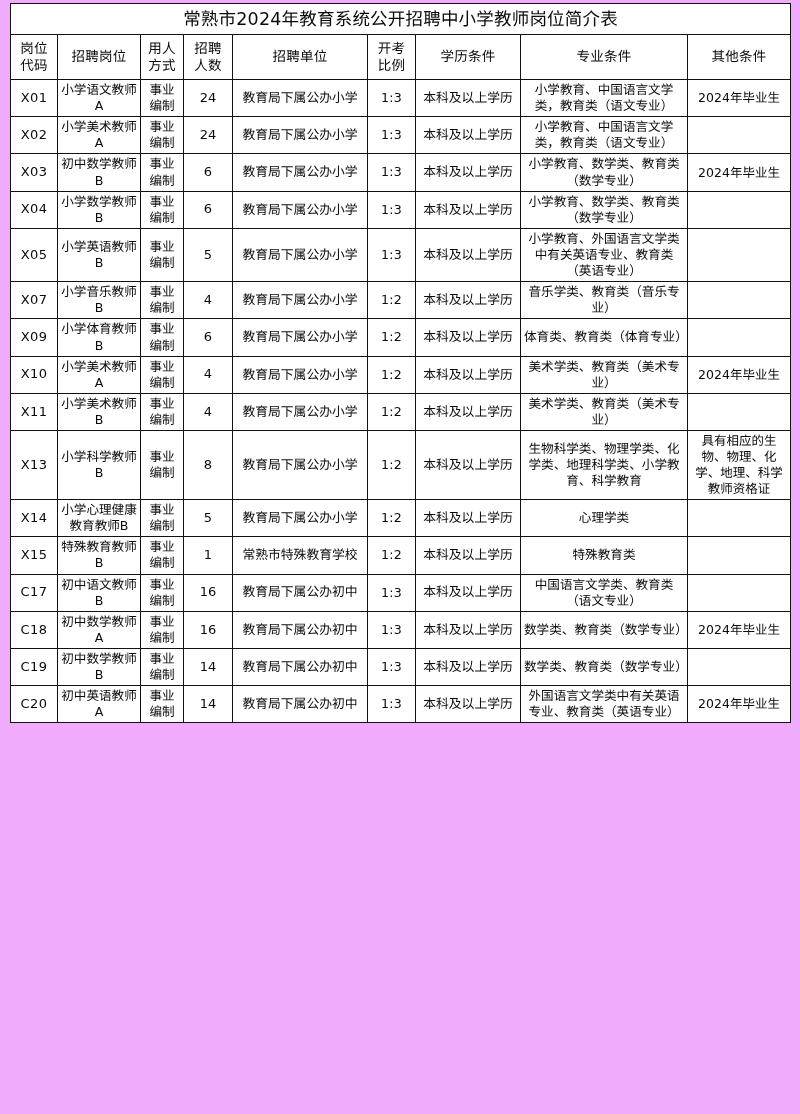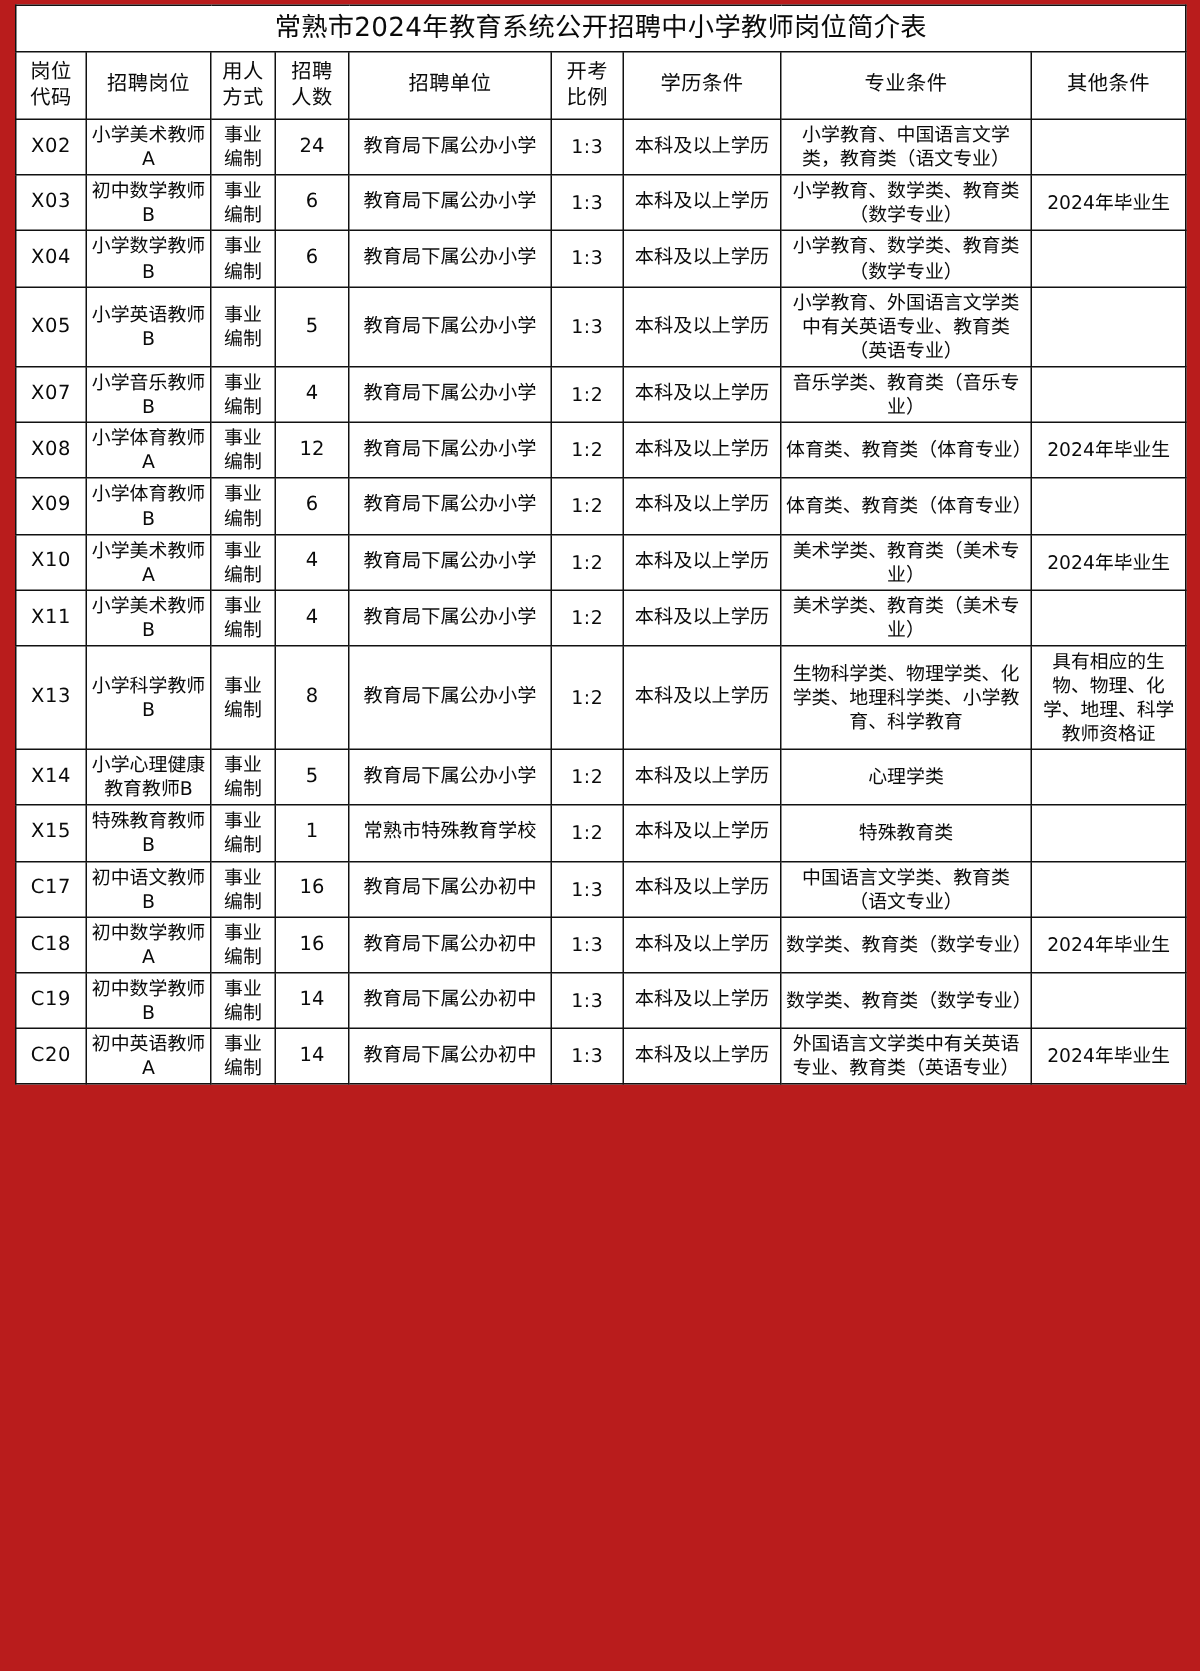--- a/index.html
+++ b/index.html
@@ -13,21 +13,21 @@
     height: 1114px;
     overflow: hidden;
     font-family: "DejaVu Sans", "Liberation Sans", sans-serif;
     color: #0a0a0a;
   }
   .sheet {
     width: 800px;
     height: 1114px;
     box-sizing: border-box;
     padding: 3px 10px 0 10px;
-    background: #b91c1c;
+    background: #f0abfc;
   }
   table.jobs {
     width: 780px;
     border-collapse: collapse;
     table-layout: fixed;
     background: #ffffff;
   }
   table.jobs td, table.jobs th {
     border: 1.4px solid #111111;
     padding: 2px 3px;
@@ -127,20 +127,31 @@
           <th>招聘<br>人数</th>
           <th>招聘单位</th>
           <th>开考<br>比例</th>
           <th>学历条件</th>
           <th>专业条件</th>
           <th>其他条件</th>
         </tr>
     </thead>
     <tbody>
         <tr>
+          <td class="c-code">X01</td>
+          <td class="c-post">小学语文教师A</td>
+          <td class="c-type">事业编制</td>
+          <td class="c-num">24</td>
+          <td class="c-unit">教育局下属公办小学</td>
+          <td class="c-ratio">1:3</td>
+          <td class="c-edu">本科及以上学历</td>
+          <td class="c-major">小学教育、中国语言文学类，教育类（语文专业）</td>
+          <td class="c-other">2024年毕业生</td>
+        </tr>
+        <tr>
           <td class="c-code">X02</td>
           <td class="c-post">小学美术教师A</td>
           <td class="c-type">事业编制</td>
           <td class="c-num">24</td>
           <td class="c-unit">教育局下属公办小学</td>
           <td class="c-ratio">1:3</td>
           <td class="c-edu">本科及以上学历</td>
           <td class="c-major">小学教育、中国语言文学类，教育类（语文专业）</td>
           <td class="c-other"></td>
         </tr>
@@ -180,31 +191,20 @@
         <tr>
           <td class="c-code">X07</td>
           <td class="c-post">小学音乐教师B</td>
           <td class="c-type">事业编制</td>
           <td class="c-num">4</td>
           <td class="c-unit">教育局下属公办小学</td>
           <td class="c-ratio">1:2</td>
           <td class="c-edu">本科及以上学历</td>
           <td class="c-major">音乐学类、教育类（音乐专业）</td>
           <td class="c-other"></td>
-        </tr>
-        <tr>
-          <td class="c-code">X08</td>
-          <td class="c-post">小学体育教师A</td>
-          <td class="c-type">事业编制</td>
-          <td class="c-num">12</td>
-          <td class="c-unit">教育局下属公办小学</td>
-          <td class="c-ratio">1:2</td>
-          <td class="c-edu">本科及以上学历</td>
-          <td class="c-major">体育类、教育类（体育专业）</td>
-          <td class="c-other">2024年毕业生</td>
         </tr>
         <tr>
           <td class="c-code">X09</td>
           <td class="c-post">小学体育教师B</td>
           <td class="c-type">事业编制</td>
           <td class="c-num">6</td>
           <td class="c-unit">教育局下属公办小学</td>
           <td class="c-ratio">1:2</td>
           <td class="c-edu">本科及以上学历</td>
           <td class="c-major">体育类、教育类（体育专业）</td>

